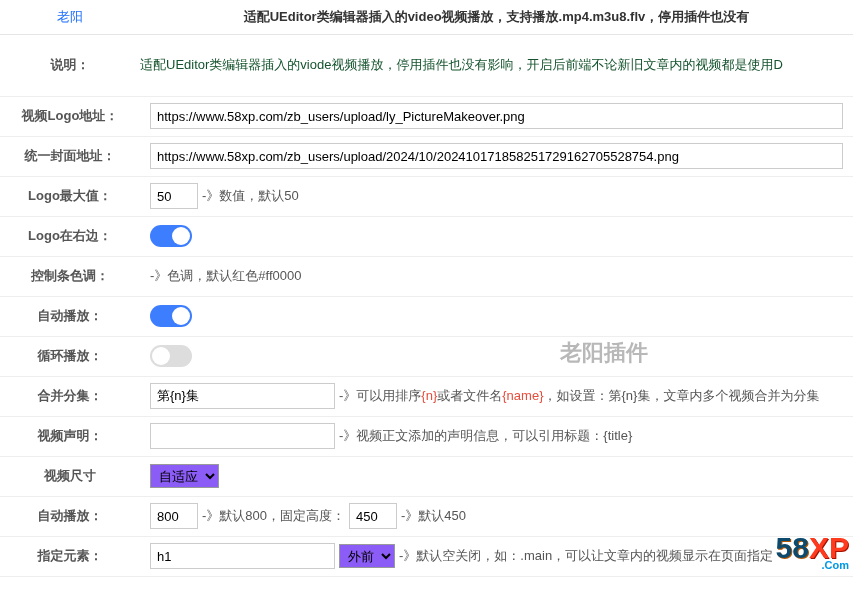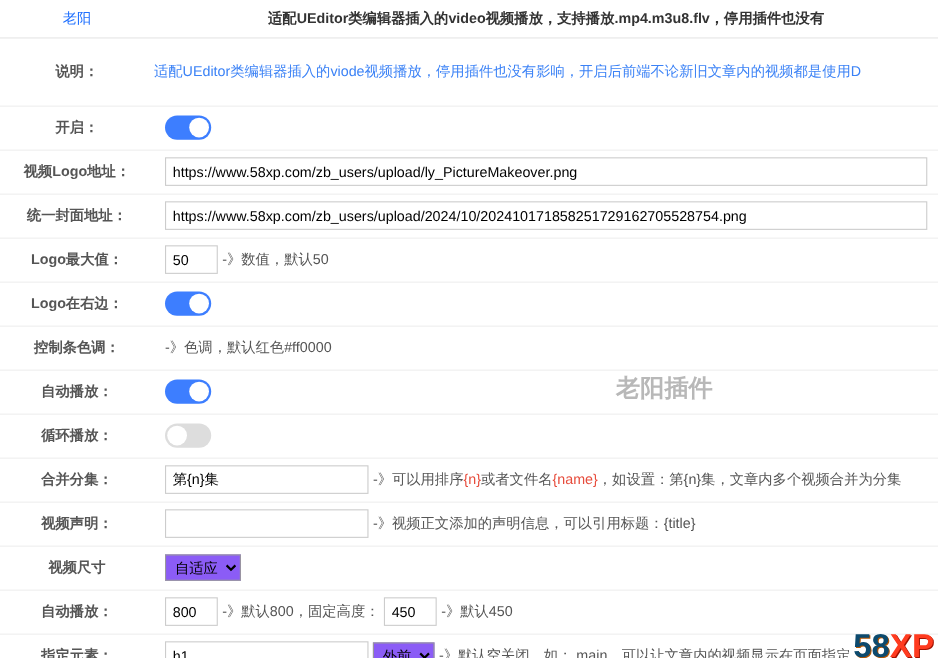--- a/index.html
+++ b/index.html
@@ -3,21 +3,21 @@
 <meta charset="utf-8">
 <style>
 *{box-sizing:border-box;margin:0;padding:0;}
 body{font-family:"Microsoft YaHei",Arial,sans-serif;font-size:13px;color:#333;background:#fff;width:853px;}
 .header{display:flex;border-bottom:1px solid #e5e5e5;}
 .header-left{width:140px;text-align:center;padding:8px 0;color:#1e6fff;font-size:13px;border-right:0px solid #e5e5e5;}
 .header-right{flex:1;padding:8px 10px;font-weight:bold;color:#333;text-align:center;overflow:hidden;white-space:nowrap;}
 .row{display:flex;align-items:center;border-bottom:1px solid #eee;min-height:40px;}
 .label{width:140px;text-align:center;color:#555;padding:10px 0;font-weight:bold;}
 .field{flex:1;padding:6px 10px;display:flex;align-items:center;flex-wrap:wrap;gap:4px;white-space:nowrap;overflow:hidden;}
-.desc-text{color:#3b82f6;line-height:1.6;padding:20px 0;}
+.desc-text{color:#14532d;line-height:1.6;padding:20px 0;}
 input[type=text]{border:1px solid #ccc;padding:4px 6px;font-size:13px;height:26px;}
 input.wide{width:818px;}
 input.small{width:48px;}
 input.med{width:185px;}
 input.color{width:185px;background:#ff3b30;color:#fff;border:1px solid #ccc;}
 select{border:1px solid #999;padding:2px 4px;font-size:13px;height:24px;background:#8b5cf6;text-align:center;}
 .toggle{width:42px;height:22px;border-radius:11px;position:relative;cursor:pointer;}
 .toggle.on{background:#3d7eff;}
 .toggle.off{background:#ddd;}
 .toggle .knob{width:18px;height:18px;border-radius:50%;background:#fff;position:absolute;top:2px;}
@@ -39,28 +39,20 @@
 <div class="header">
   <div class="header-left">老阳</div>
   <div class="header-right">适配UEditor类编辑器插入的video视频播放，支持播放.mp4.m3u8.flv，停用插件也没有</div>
 </div>
 
 <div class="row">
   <div class="label">说明：</div>
   <div class="field desc-text">适配UEditor类编辑器插入的viode视频播放，停用插件也没有影响，开启后前端不论新旧文章内的视频都是使用D</div>
 </div>
 
-<div class="row">
-  <div class="label">开启：</div>
-  <div class="field">
-        <div class="toggle on">
-          <div class="knob"></div>
-        </div>
-      </div>
-</div>
 
 <div class="row">
   <div class="label">视频Logo地址：</div>
   <div class="field">
         <input type="text" class="wide" value="https://www.58xp.com/zb_users/upload/ly_PictureMakeover.png" style="">
       </div>
 </div>
 
 <div class="row">
   <div class="label">统一封面地址：</div>

